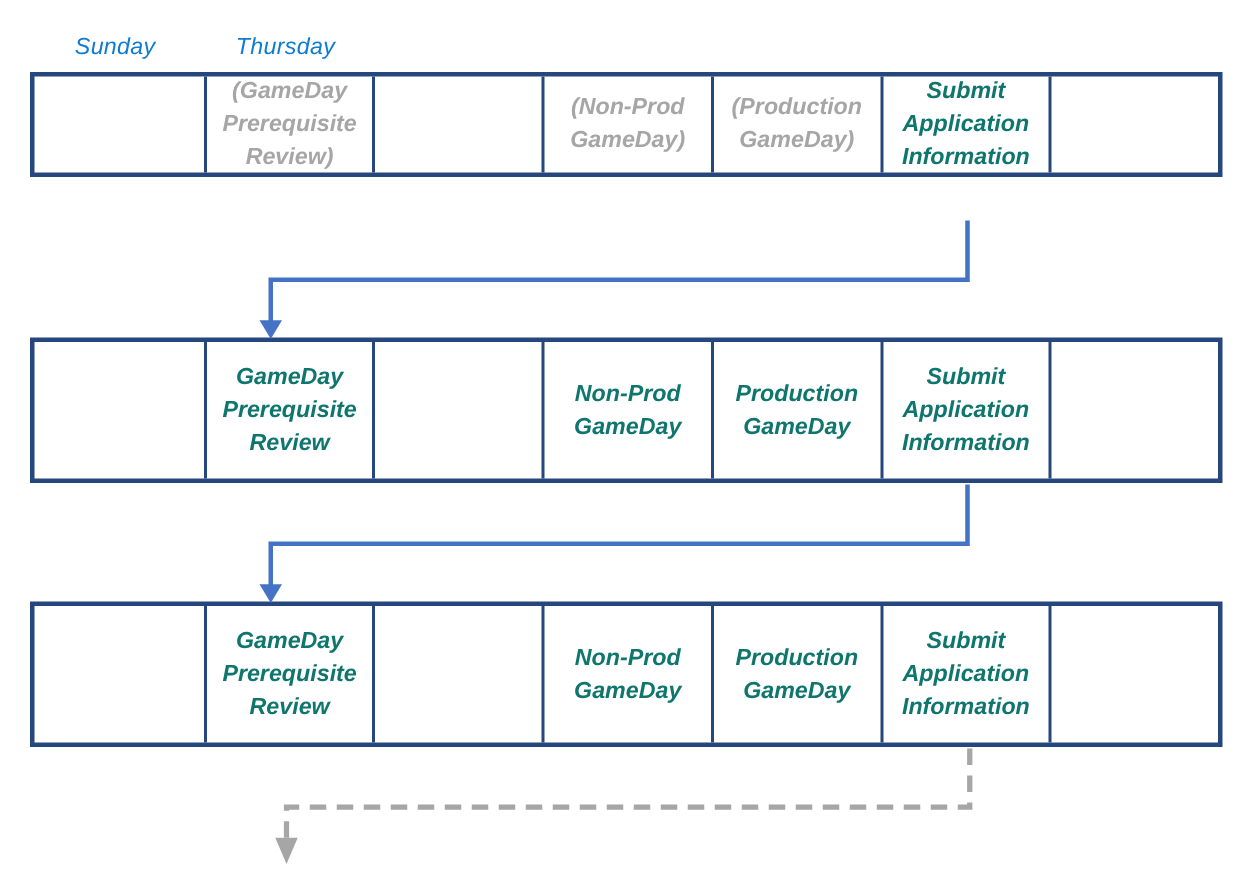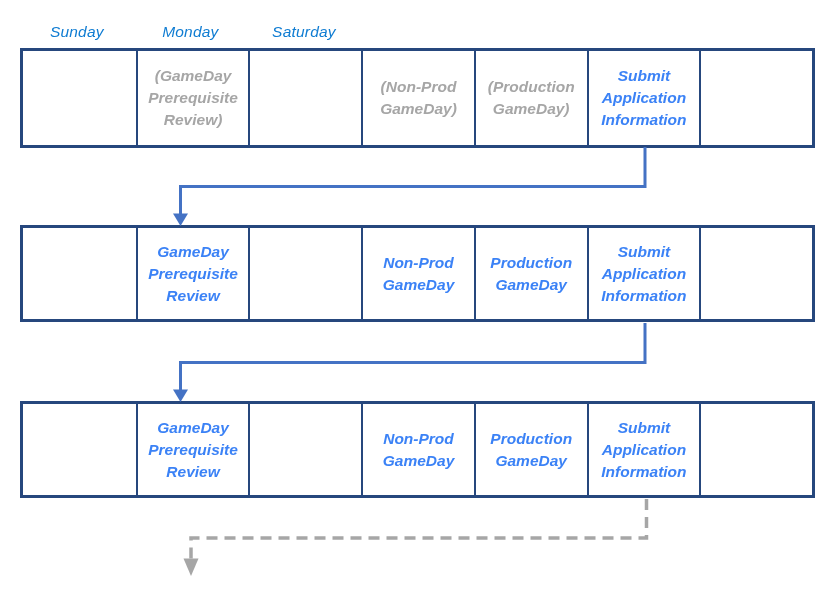--- a/index.html
+++ b/index.html
@@ -31,60 +31,59 @@
   
   .week {
     position: absolute;
     left: 20px; width: 795px;
     border: 3px solid #26477d;
     box-sizing: border-box;
     display: grid;
     grid-template-columns: repeat(7, 1fr);
     background: #ffffff;
   }
-  .week-1 { top: 48px;  height: 100px; }
+  .week-1 { top: 48px;  height: 70px; }
   .week-2 { top: 225px; height: 97px; }
   .week-3 { top: 401px; height: 97px; }
 
   .cell {
     border-left: 2.5px solid #26477d;
     box-sizing: border-box;
     display: flex;
     align-items: center;
     justify-content: center;
     text-align: center;
     font-style: italic;
     font-weight: bold;
     font-size: 15.5px;
     line-height: 1.42;
     padding: 4px 5px;
     overflow: hidden;
   }
   .cell:first-child { border-left: none; }
   .cell[data-variant="muted"]  { color: #a6a6a6; }
-  .cell[data-variant="active"] { color: #3b82f6; }
+  .cell[data-variant="active"] { color: #0f766e; }
   .cell[data-variant="empty"]  { color: transparent; }
 
   
   .arrows {
     position: absolute;
     left: 0; top: 0;
     width: 839px; height: 596px;
     pointer-events: none;
   }
 </style>
 </head>
 <body>
 
 <div class="canvas">
 
   <div class="day-headers">
     <div class="day-header">Sunday</div>
-    <div class="day-header">Monday</div>
-    <div class="day-header">Saturday</div>
+    <div class="day-header">Thursday</div>
   </div>
 
   <div class="week week-1">
     <div class="cell" data-variant="empty"></div>
     <div class="cell" data-variant="muted">(GameDay Prerequisite Review)</div>
     <div class="cell" data-variant="empty"></div>
     <div class="cell" data-variant="muted">(Non-Prod GameDay)</div>
     <div class="cell" data-variant="muted">(Production GameDay)</div>
     <div class="cell" data-variant="active">Submit Application Information</div>
     <div class="cell" data-variant="empty"></div>

